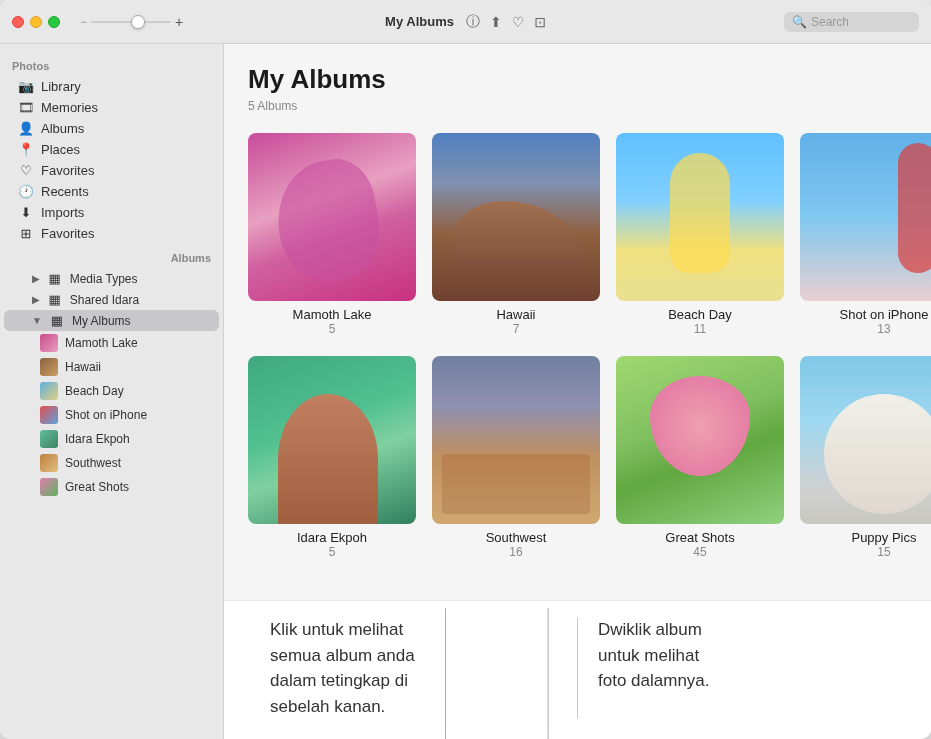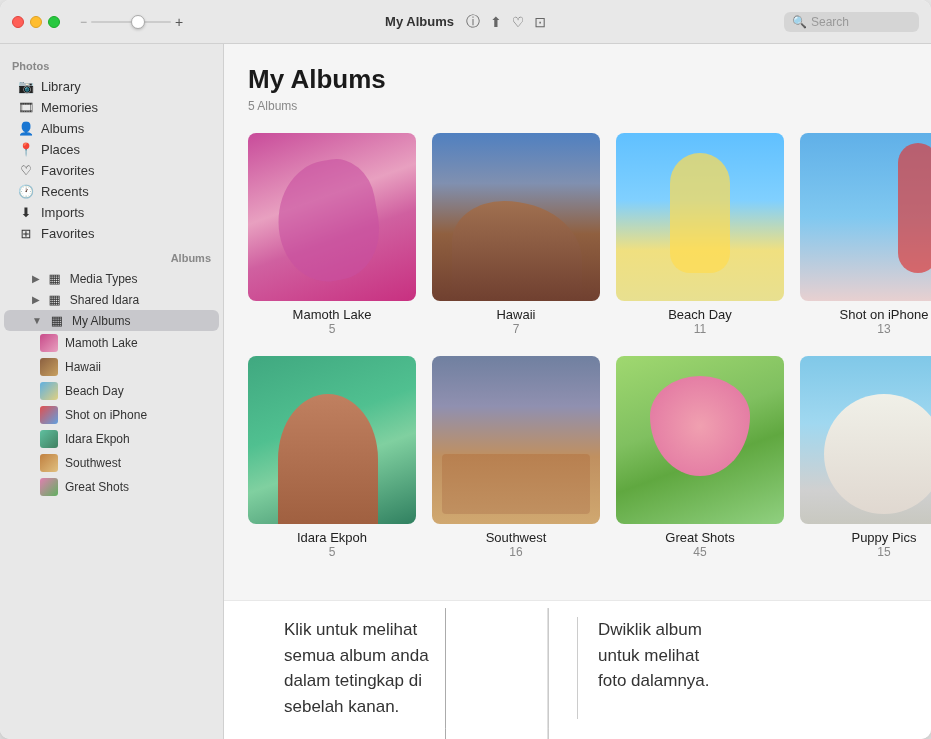--- a/index.html
+++ b/index.html
@@ -373,21 +373,21 @@
     }
 
     .content-scrollable {
       flex: 1;
       overflow-y: auto;
       padding: 20px 24px 0;
     }
 
     .bottom-section {
       background: white;
-      padding: 16px 60px 20px;
+      padding: 16px 46px 20px;
       display: flex;
       gap: 0;
       border-top: 1px solid #e8e8e8;
       flex-shrink: 0;
       position: relative;
     }
 
     .annotation-text {
       flex: 1;
       font-size: 17px;

